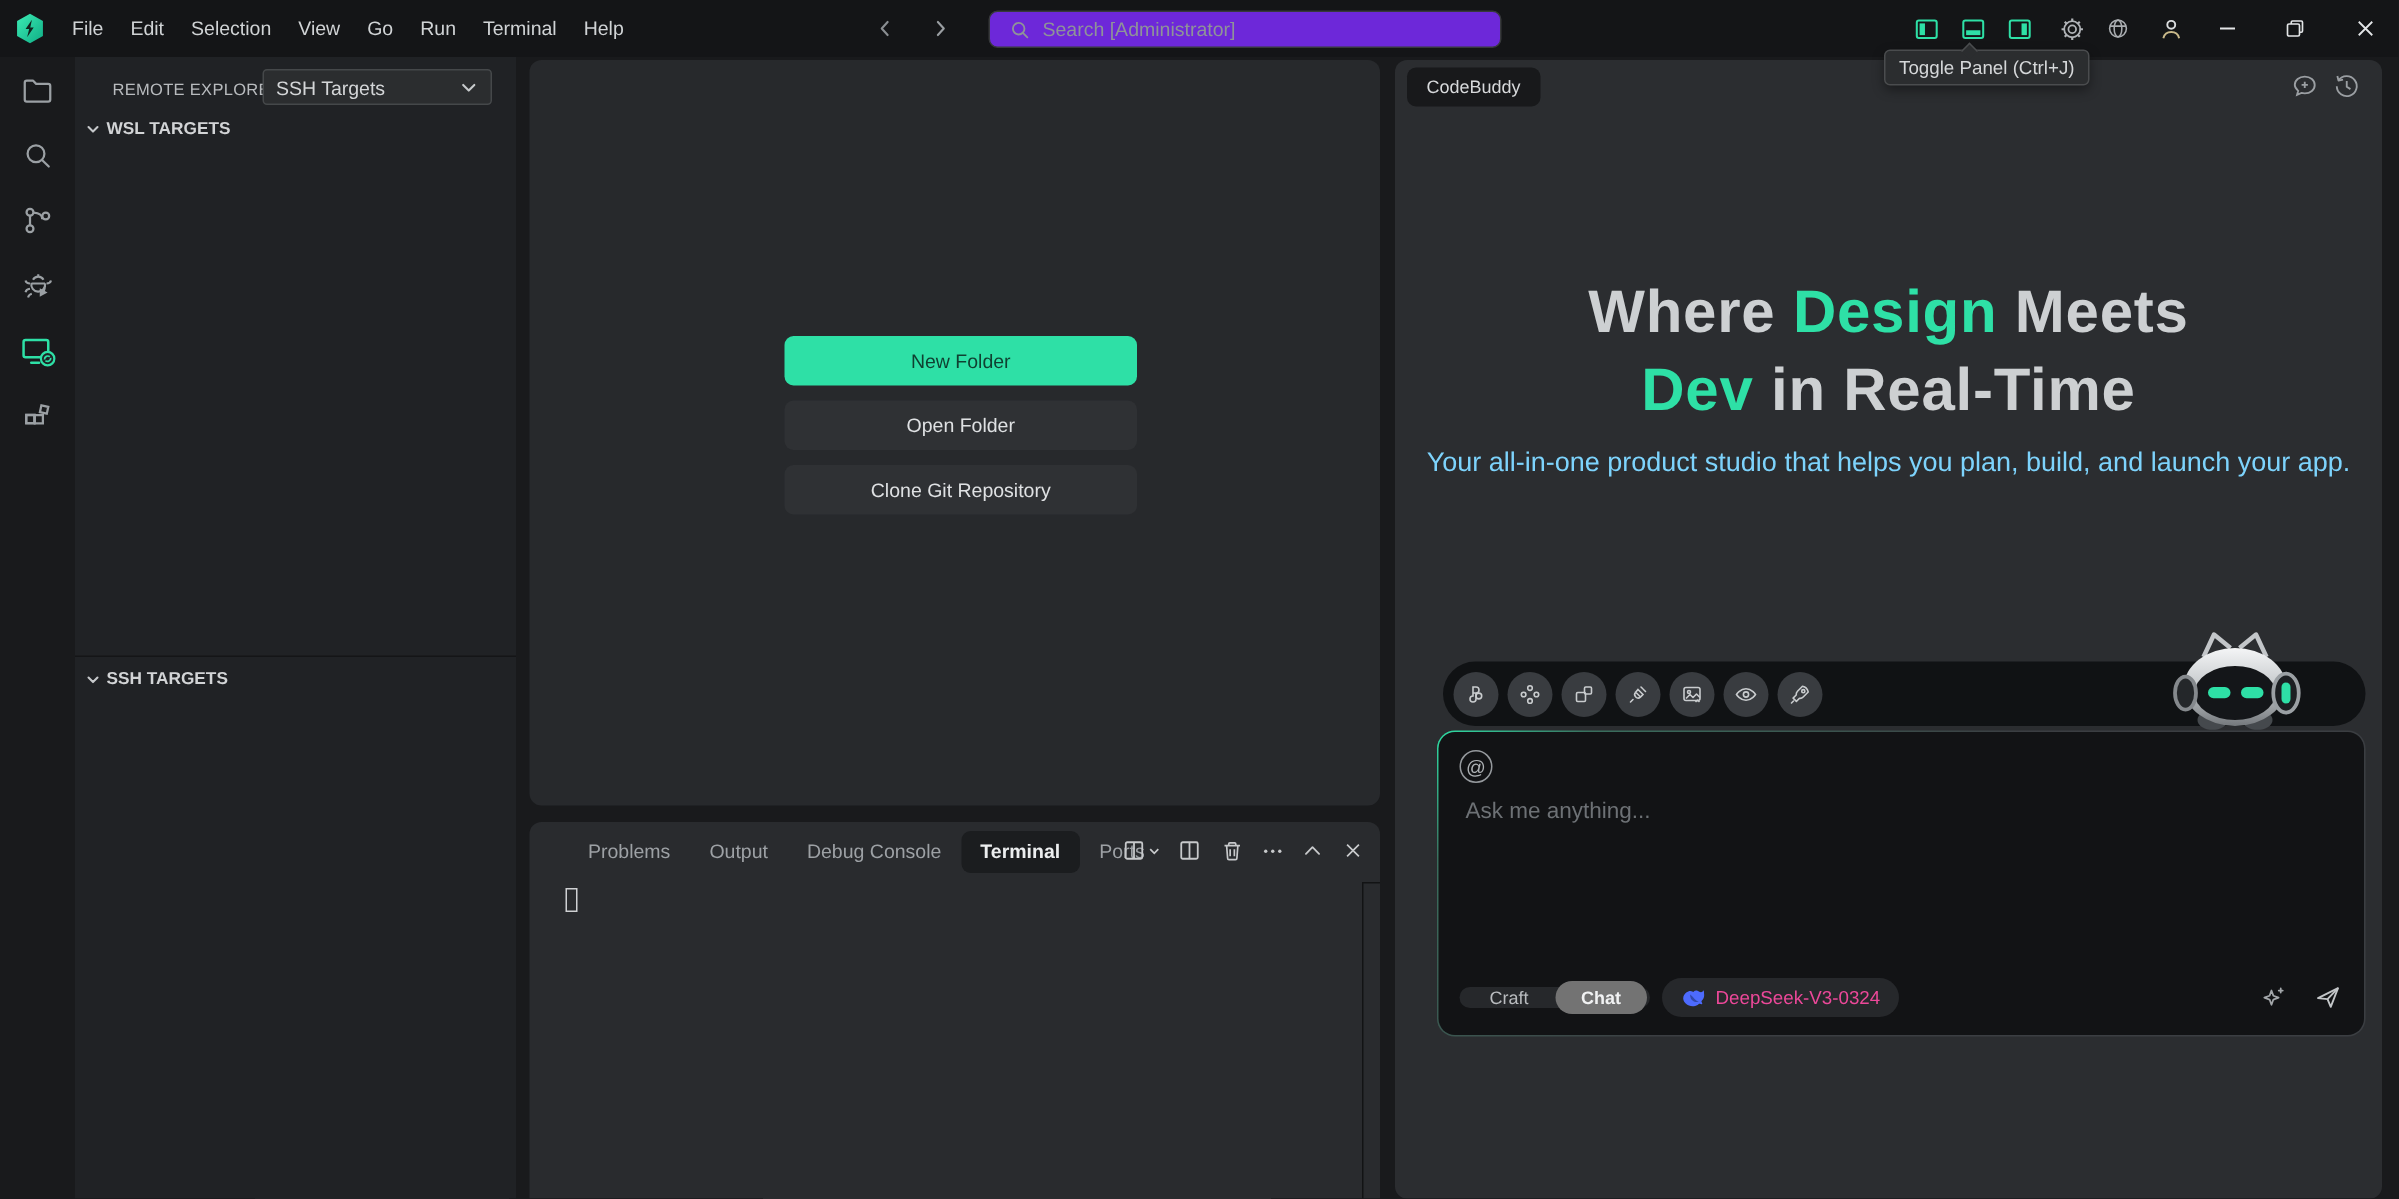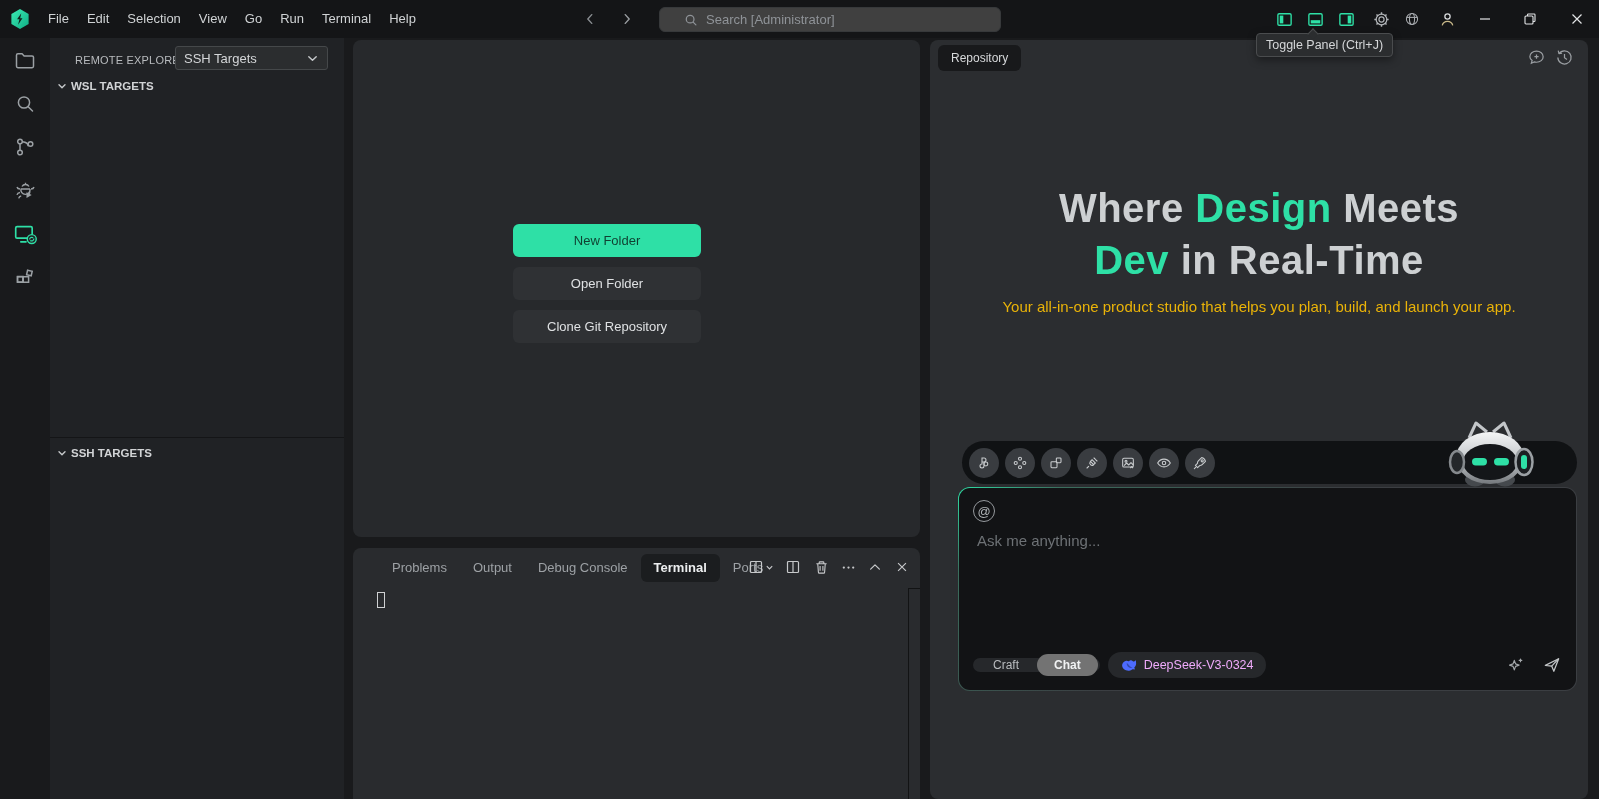--- a/index.html
+++ b/index.html
@@ -11,21 +11,21 @@
   }
   .abs { position:absolute; }
   svg { display:block; }
 
   
   .titlebar { left:0; top:0; width:1599px; height:38px; background:#141517; display:flex; align-items:center; }
   .logo { margin-left:9px; }
   .menus { display:flex; margin-left:8px; }
   .menu-item { padding:0 9px; font-size:13px; color:#d0d3d5; line-height:38px; cursor:default; }
   .nav-btn { position:absolute; top:7px; width:26px; height:24px; display:flex; align-items:center; justify-content:center; border-radius:5px; }
-  .search-box { position:absolute; left:659px; top:7px; width:342px; height:25px; background:#404040; border:1px solid #37393b; border-radius:6px; display:flex; align-items:center; padding:0 24px; }
+  .search-box { position:absolute; left:659px; top:7px; width:342px; height:25px; background:#6d28d9; border:1px solid #37393b; border-radius:6px; display:flex; align-items:center; padding:0 13px; }
   .search-box input { flex:1; background:transparent; border:none; outline:none; color:#c8cbcd; font-size:13px; font-family:inherit; margin-left:6px; }
   .search-box input::placeholder { color:#8f9398; }
   .tb-icon { position:absolute; top:0; width:30px; height:38px; display:flex; align-items:center; justify-content:center; }
   .win-btn { position:absolute; top:0; width:45px; height:38px; display:flex; align-items:center; justify-content:center; }
 
   
   .tooltip { left:1256px; top:33px; background:#2b2d2f; border:1px solid #4a4c4e; border-radius:4px; padding:4px 9px; font-size:12.5px; color:#d5d7d9; z-index:60; white-space:nowrap; box-shadow:0 3px 8px rgba(0,0,0,.4); }
   .tooltip .caret { position:absolute; left:52px; top:-4.5px; width:8px; height:8px; background:#2b2d2f; border-left:1px solid #4a4c4e; border-top:1px solid #4a4c4e; transform:rotate(45deg); }
 
   
@@ -36,57 +36,57 @@
   
   .sidebar { left:50px; top:38px; width:294px; height:761px; background:#202225; }
   .side-title { position:absolute; left:25px; top:16px; font-size:11px; color:#b8bbbe; letter-spacing:.2px; }
   .dropdown { position:absolute; left:125px; top:8px; width:153px; height:24px; background:#2b2d2f; border:1px solid #45484a; border-radius:3px; display:flex; align-items:center; padding:0 8px; font-size:13px; color:#d4d6d8; }
   .dropdown .dd-label { flex:1; }
   .section-row { position:absolute; left:6px; display:flex; align-items:center; gap:3px; font-size:11.5px; font-weight:bold; color:#d2d4d6; height:20px; cursor:default; }
   .side-divider { position:absolute; left:0; width:294px; height:1px; background:#141517; }
 
   
   .welcome-panel { left:353px; top:40px; width:567px; height:497px; background:#27292c; border-radius:8px; }
-  .welcome-btn { position:absolute; left:160px; width:188px; height:33px; border-radius:6px; background:#2f3134; color:#dfe1e3; font-size:13px; display:flex; align-items:center; justify-content:center; cursor:pointer; font-family:inherit; border:none; }
+  .welcome-btn { position:absolute; left:170px; width:235px; height:33px; border-radius:6px; background:#2f3134; color:#dfe1e3; font-size:13px; display:flex; align-items:center; justify-content:center; cursor:pointer; font-family:inherit; border:none; }
   .welcome-btn.primary { background:var(--accent); color:rgba(10,35,28,.85); }
 
   
   .terminal-panel { left:353px; top:548px; width:567px; height:251px; background:#292b2e; border-radius:8px 8px 0 0; }
   .term-tabs { position:absolute; left:26px; top:4px; height:32px; display:flex; align-items:center; }
   .term-tab { font-size:13px; color:#9da1a5; padding:0 13px; height:28px; line-height:28px; border-radius:6px; cursor:pointer; }
   .term-tab.active { background:#1b1d1f; color:#eceeef; font-weight:bold; }
   .term-actions { position:absolute; right:8px; top:4px; height:30px; display:flex; align-items:center; gap:7px; color:#c7c9cb; }
   .term-actions .ta { width:20px; height:20px; display:flex; align-items:center; justify-content:center; }
   .term-cursor { position:absolute; left:24px; top:44px; width:8px; height:16px; border:1.5px solid #cfd1d3; }
   .term-scroll { position:absolute; right:0; top:40px; width:12px; height:211px; border-left:1px solid rgba(0,0,0,.55); border-top:1px solid rgba(0,0,0,.55); }
 
   
   .right-panel { left:930px; top:40px; width:658px; height:759px; background:#2b2d30; border-radius:8px; }
   .cb-tab { position:absolute; left:8px; top:5px; height:26px; padding:0 13px; background:#18191b; border-radius:6px; font-size:12px; color:#d7d9db; display:flex; align-items:center; }
   .rp-top-icons { position:absolute; right:14px; top:8px; display:flex; gap:9px; color:#9b9fa3; }
   .rp-top-icons .ti { width:19px; height:19px; }
   .heading { position:absolute; left:0; width:658px; text-align:center; font-size:40px; font-weight:bold; color:#cdd0d2; letter-spacing:.5px; }
   .heading .seg { white-space:pre; }
   .heading .seg.accent { color:var(--accent); }
-  .subtitle { position:absolute; left:0; top:258px; width:658px; text-align:center; font-size:15px; color:#eab308; }
+  .subtitle { position:absolute; left:0; top:258px; width:658px; text-align:center; font-size:18px; color:#7dd3fc; }
   .tool-strip { position:absolute; left:32px; top:401px; width:615px; height:43px; background:#101214; border-radius:22px; display:flex; align-items:center; padding:0 7px; gap:6px; }
   .tool-btn { width:30px; height:30px; border-radius:50%; background:#393c40; display:flex; align-items:center; justify-content:center; color:#c9ccce; cursor:pointer; }
   .robot { position:absolute; left:508px; top:378px; z-index:5; }
 
   .chatbox { position:absolute; left:28px; top:447px; width:619px; height:204px; border-radius:12px; padding:1px;
     background:linear-gradient(140deg, var(--accent) 0%, #3a6e5d 12%, #3b3e42 45%, #3b3e42 100%); }
   .chatbox .inner { width:100%; height:100%; border-radius:11px; background:#121315; position:relative; }
   .at-badge { position:absolute; left:14px; top:12px; width:22px; height:22px; border:1.5px solid #95999d; border-radius:50%; color:#aeb2b5; font-size:13px; display:flex; align-items:center; justify-content:center; }
   .chat-input { position:absolute; left:16px; top:42px; width:580px; height:100px; background:transparent; border:none; outline:none; resize:none; color:#c8cbcd; font-size:15px; font-family:inherit; }
   .chat-input::placeholder { color:#6d7175; }
   .chat-bottom { position:absolute; left:14px; right:14px; bottom:12px; height:26px; display:flex; align-items:center; }
   .mode-pill { height:14px; background:#26282b; border-radius:13px; display:flex; align-items:center; padding:2px; }
   .mode-opt { font-size:12px; color:#b9bcbf; padding:0 18px; cursor:pointer; }
   .mode-chip { height:22px; background:#737373; border-radius:11px; color:#f1f2f3; font-weight:bold; font-size:12px; display:flex; align-items:center; padding:0 17px; cursor:pointer; }
-  .model-pill { height:26px; background:#26282b; border-radius:13px; display:flex; align-items:center; gap:7px; padding:0 13px; margin-left:8px; font-size:12.5px; color:#f0abfc; cursor:pointer; }
+  .model-pill { height:26px; background:#26282b; border-radius:13px; display:flex; align-items:center; gap:7px; padding:0 13px; margin-left:8px; font-size:12.5px; color:#ec4899; cursor:pointer; }
   .chat-right-icons { margin-left:auto; display:flex; align-items:center; gap:17px; color:#a3a7aa; }
 </style>
 </head>
 <body>
 
 <div class="abs titlebar">
   <span class="logo">
     <svg width="22" height="22" viewBox="0 0 24 24">
       <defs>
           <linearGradient id="lg" x1="0" y1="0" x2="1" y2="1">
@@ -312,21 +312,21 @@
       <svg width="14" height="14" viewBox="0 0 16 16">
           <path d="M3.5 3.5 12.5 12.5M12.5 3.5 3.5 12.5" stroke="currentColor" stroke-width="1.3"></path>
         </svg>
     </span>
   </div>
   <div class="term-cursor"></div>
   <div class="term-scroll"></div>
 </div>
 
 <div class="abs right-panel">
-  <div class="cb-tab">Repository</div>
+  <div class="cb-tab">CodeBuddy</div>
   <div class="rp-top-icons">
     <span class="ti">
       <svg width="19" height="19" viewBox="0 0 20 20" fill="none" stroke="#9b9fa3" stroke-width="1.3">
           <path d="M10 3.2c4 0 7 2.6 7 5.9s-3 5.9-7 5.9c-.8 0-1.6-.1-2.3-.3L4.6 16l.8-2.8C4.2 12.1 3 11 3 9.1c0-3.3 3-5.9 7-5.9z"></path>
           <path d="M10 6.8v4.4M7.8 9h4.4"></path>
         </svg>
     </span>
     <span class="ti">
       <svg width="19" height="19" viewBox="0 0 20 20" fill="none" stroke="#9b9fa3" stroke-width="1.3">
           <path d="M4.2 6A7 7 0 1 1 3 10"></path>

